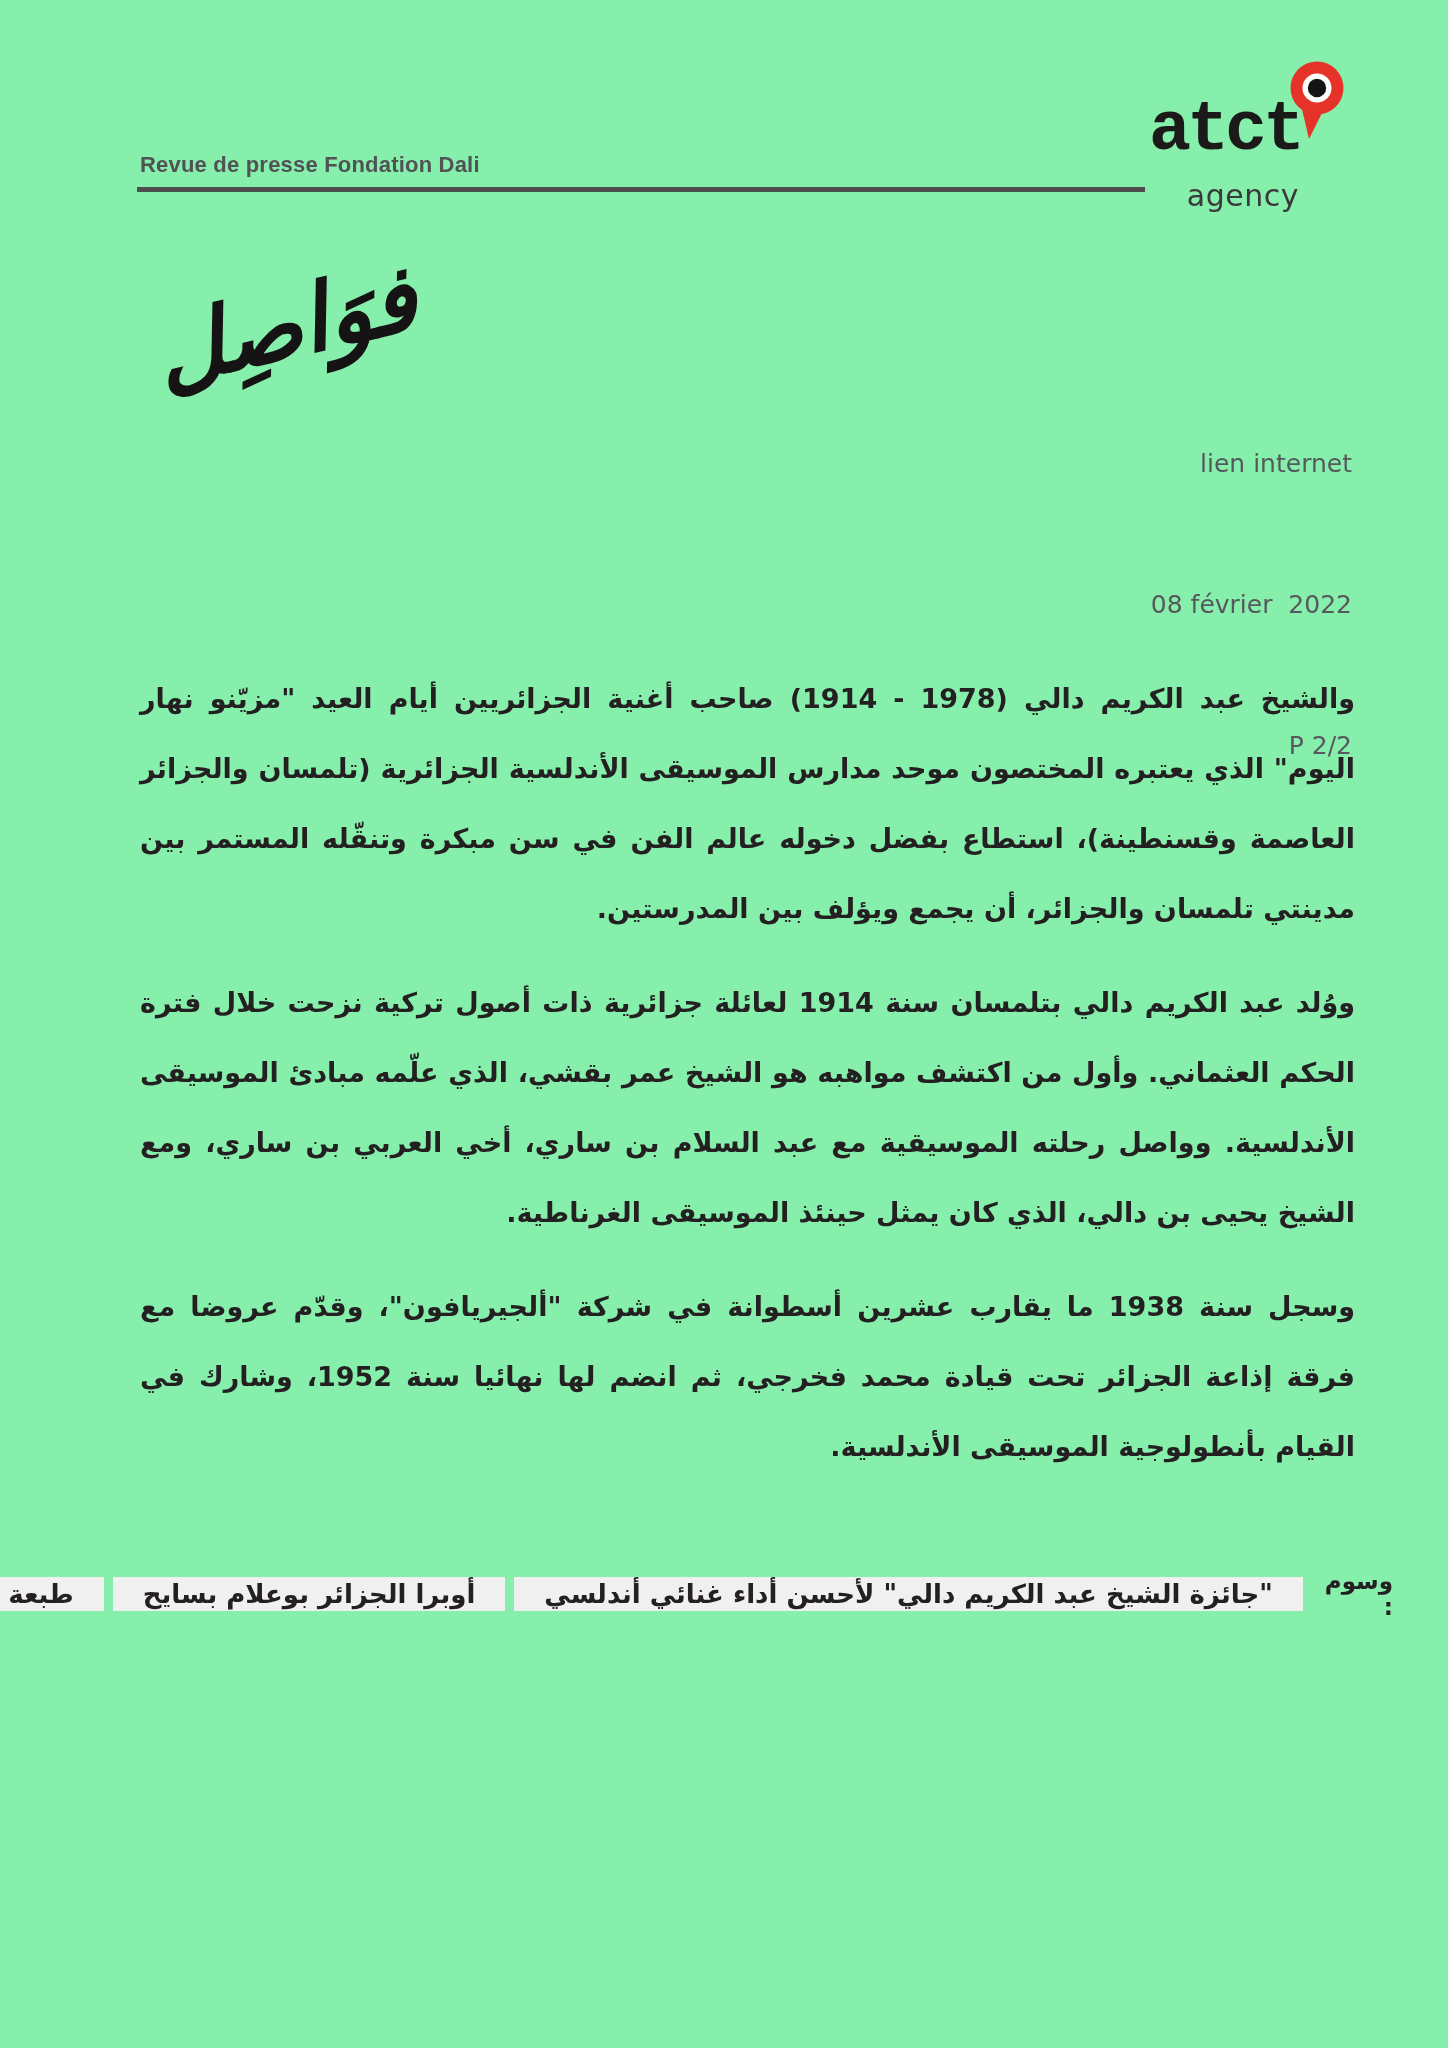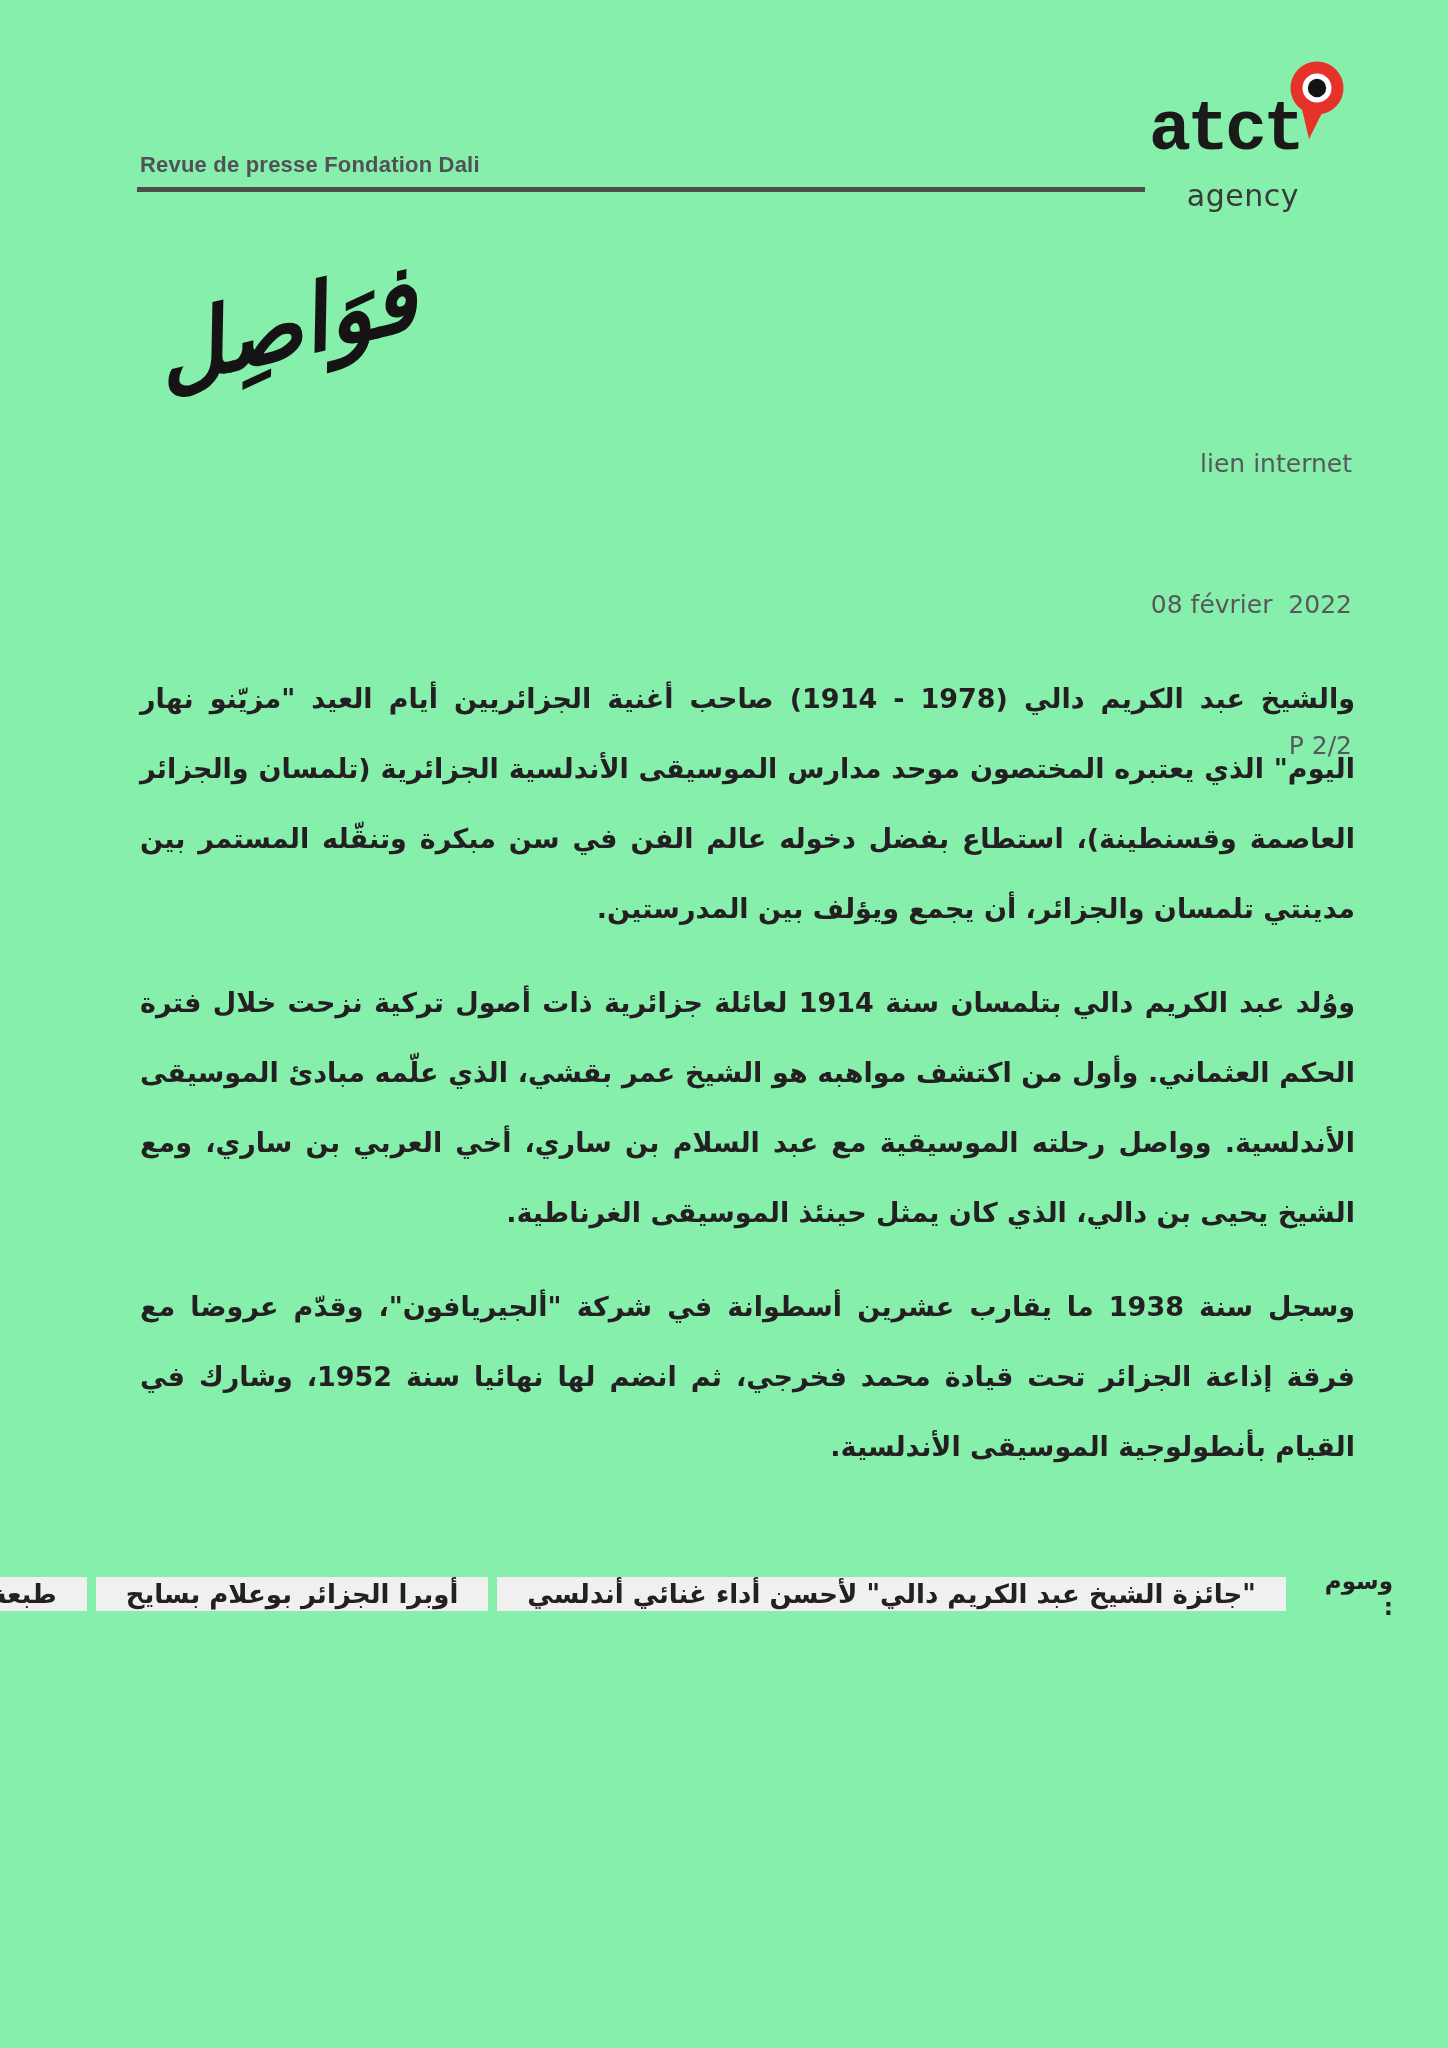--- a/index.html
+++ b/index.html
@@ -74,21 +74,21 @@
   }
 
   
   .tags {
     position: absolute; right: 55px; top: 1568px;
     direction: rtl;
     display: flex; align-items: center; gap: 9px;
   }
   .tags-label {
     font-size: 23px; font-weight: bold; color: #242021;
-    margin-left: 30px;
+    margin-left: 13px;
     font-family: "DejaVu Sans", sans-serif;
   }
   .chip {
     background: #f1f0f1;
     padding: 2px 30px;
     font-size: 26px; font-weight: bold; color: #242021;
     white-space: nowrap;
     font-family: "DejaVu Sans", sans-serif;
   }
 </style>

